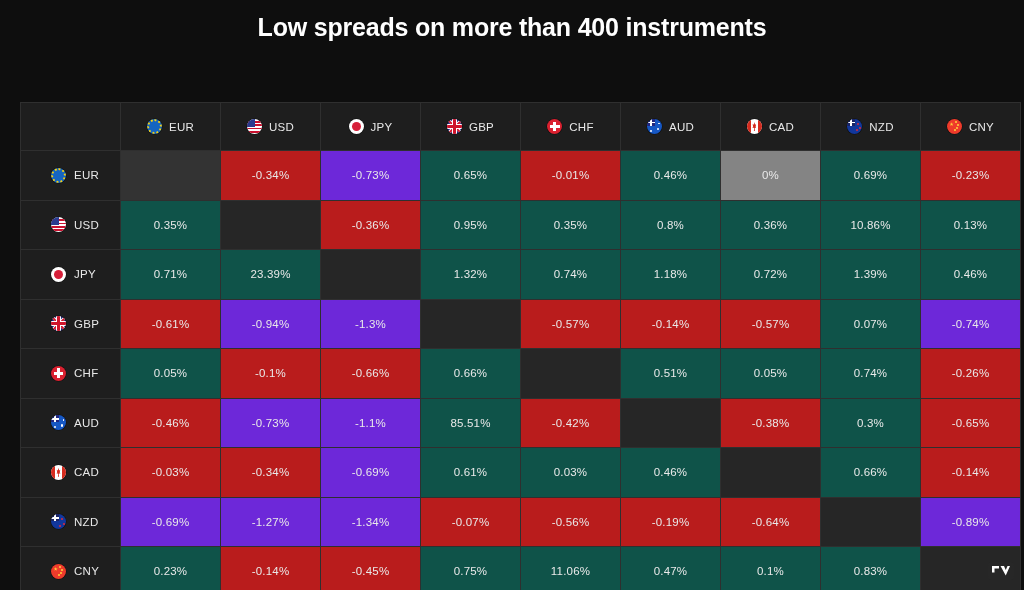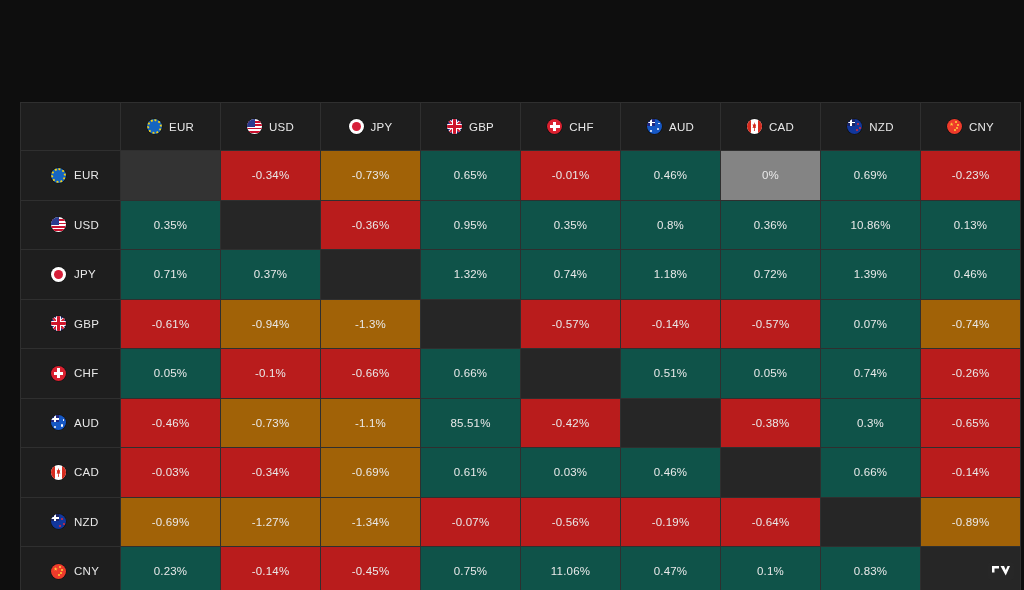--- a/index.html
+++ b/index.html
@@ -73,21 +73,21 @@
   
   td.cell {
     text-align: center;
     font-size: 11.5px;
     color: #e9e9e9;
     letter-spacing: 0.2px;
     vertical-align: middle;
   }
   td.cell.pos      { background: #0f5349; }
   td.cell.neg-soft { background: #b91c1c; }
-  td.cell.neg-hot  { background: #a16207; }
+  td.cell.neg-hot  { background: #6d28d9; }
   td.cell.zero     { background: #848484; }
   td.cell.diag     { background: #262626; }
   td.cell.diag-hl  { background: #333333; }
 
   
   .flag {
     width: 15px; height: 15px;
     border-radius: 50%;
     flex: 0 0 15px;
     position: relative;
@@ -169,20 +169,21 @@
     border-radius: 4px;
     pointer-events: auto;
   }
   #tv-logo svg { display: block; }
 </style>
 </head>
 <body>
 
 <div id="app">
 
+  <div id="page-title">Low spreads on more than 400 instruments</div>
 
   <div id="matrix-wrap">
     <table class="matrix">
       <colgroup id="matrix-colgroup">
           <col class="corner-col">
           <col class="data-col">
           <col class="data-col">
           <col class="data-col">
           <col class="data-col">
           <col class="data-col">
@@ -342,21 +343,21 @@
           <tr class="data-row">
             <td class="row-head">
               <div class="rowhead-inner">
                 <span class="flag flag-JPY">
                   <i class="disc"></i>
                 </span>
                 <span>JPY</span>
               </div>
             </td>
             <td class="cell pos">0.71%</td>
-            <td class="cell pos">0.37%</td>
+            <td class="cell pos">23.39%</td>
             <td class="cell diag"></td>
             <td class="cell pos">1.32%</td>
             <td class="cell pos">0.74%</td>
             <td class="cell pos">1.18%</td>
             <td class="cell pos">0.72%</td>
             <td class="cell pos">1.39%</td>
             <td class="cell pos">0.46%</td>
           </tr>
           <tr class="data-row">
             <td class="row-head">

